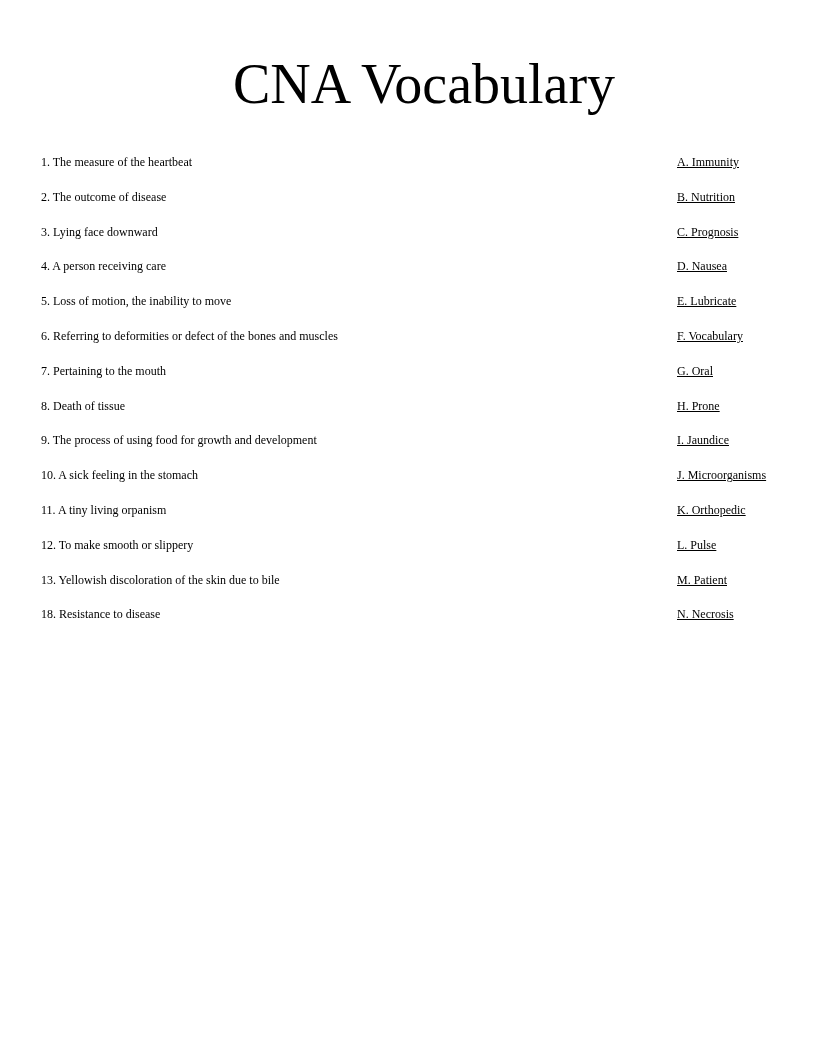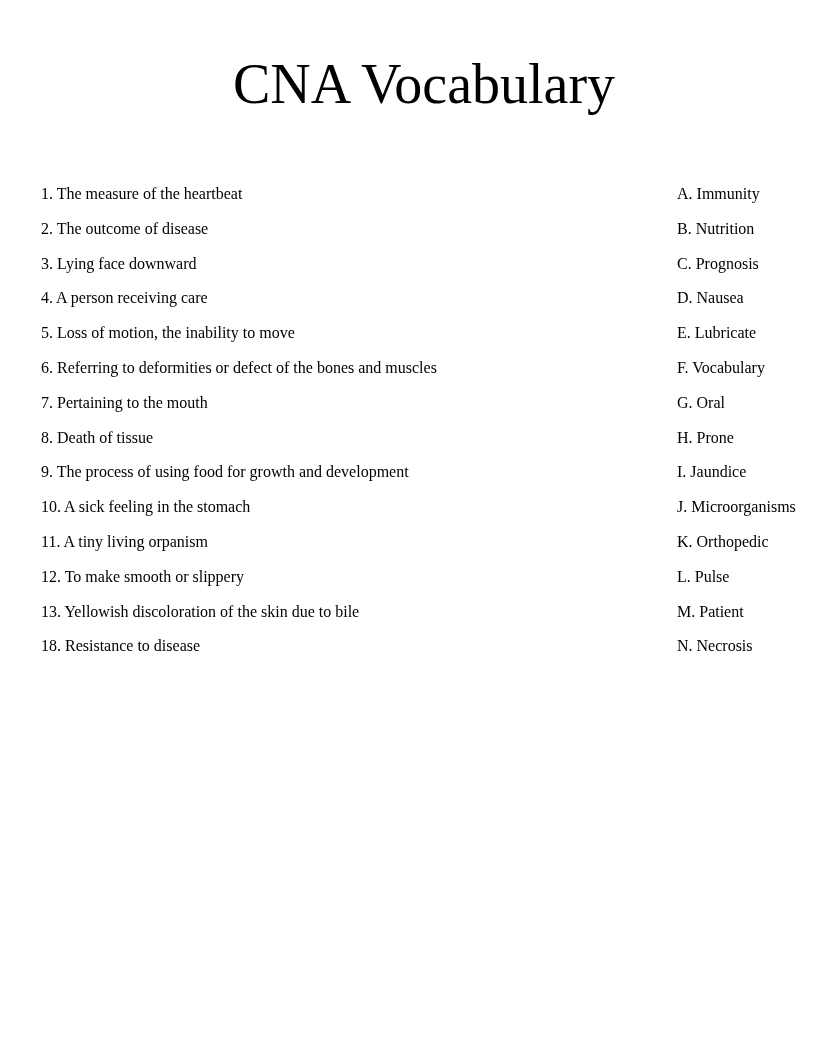--- a/index.html
+++ b/index.html
@@ -35,31 +35,31 @@
     top: 113px;
     left: 1px;
     right: 0;
   }
   .row {
     display: flex;
     height: 34.8px;
     align-items: flex-start;
   }
   .cell {
-    font-size: 16px;
+    font-size: 12px;
     line-height: 19px;
     white-space: nowrap;
-    margin-top: 31px;
   }
   .definition {
     flex: 0 0 636px;
     width: 636px;
   }
   .term {
     flex: 1;
+    text-decoration: underline;
   }
 </style>
 </head>
 <body>
 
 <div class="page">
   <h1 class="title">CNA Vocabulary</h1>
   <div class="rows">
       <div class="row">
         <div class="cell definition">1. The measure of the heartbeat</div>

